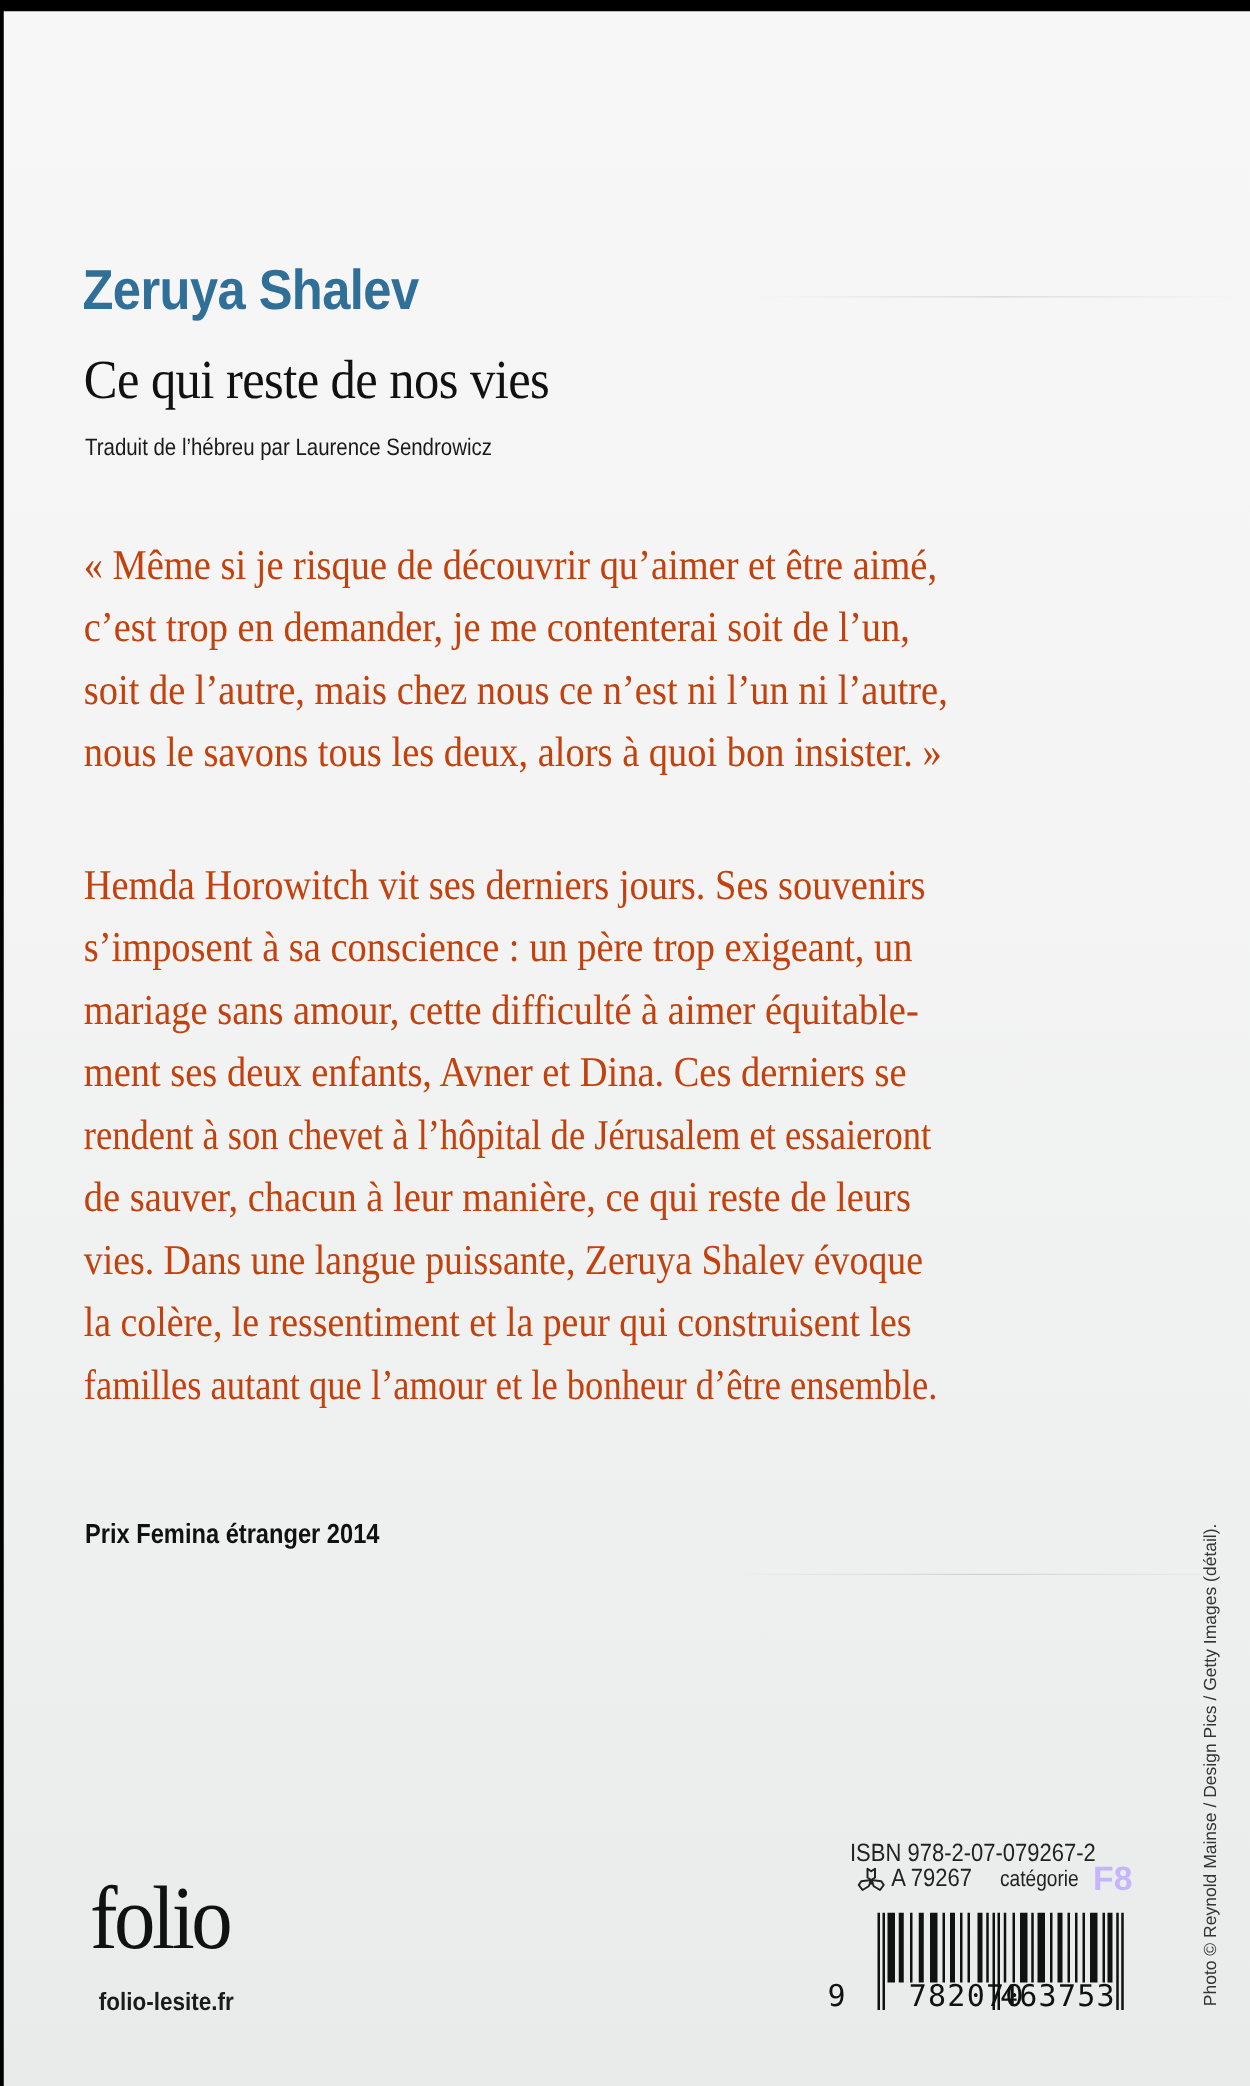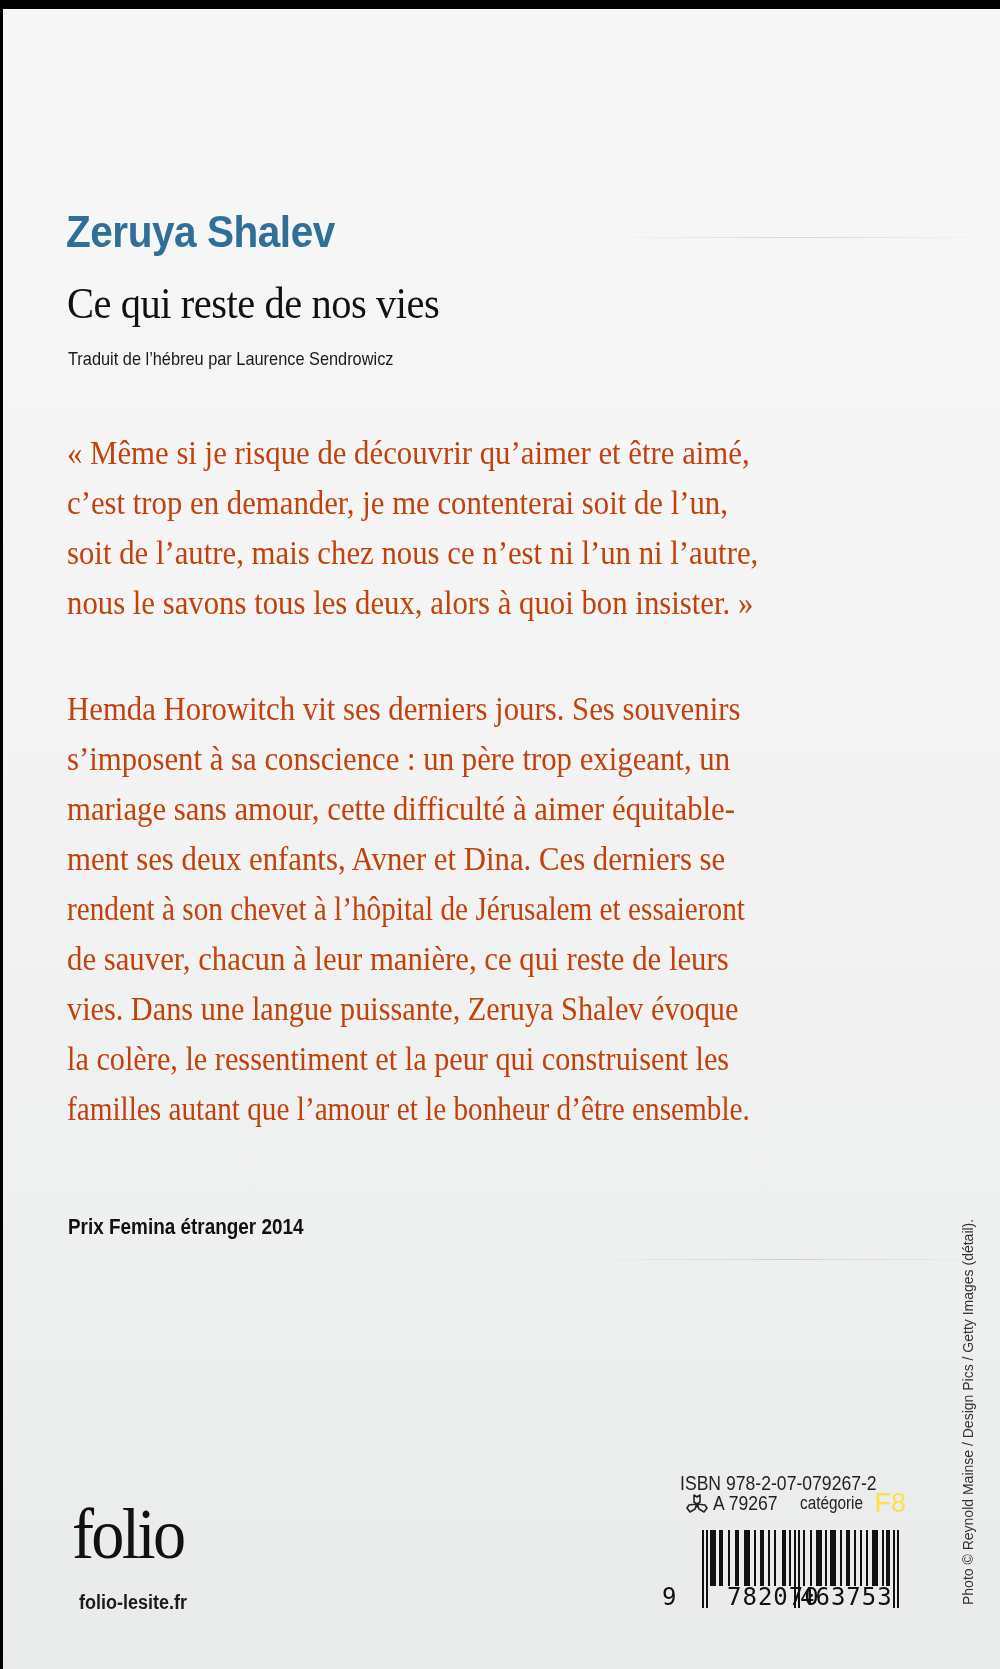--- a/index.html
+++ b/index.html
@@ -113,21 +113,21 @@
       display: flex;
       align-items: center;
       font-family: "Liberation Sans", sans-serif;
       color: #222;
       white-space: nowrap;
       margin-top: 48px;
     }
     .code-row .icon { width: 24px; height: 22px; margin-right: 4px; align-self: center; }
     .code-row .acode { font-size: 20px; transform: scaleX(0.88); transform-origin: left; display: inline-block; }
     .code-row .cat-label { font-size: 18px; margin-left: 14px; transform: scaleX(0.85); transform-origin: left; display: inline-block; }
-    .code-row .cat-value { font-size: 27px; font-weight: normal; color: #fde047; margin-left: 0px; }
+    .code-row .cat-value { font-size: 27px; font-weight: bold; color: #c4b5fd; margin-left: 0px; }
     .isbn {
       position: absolute;
       left: 680px;
       top: 1472px;
       font-family: "Liberation Sans", sans-serif;
       font-size: 20px;
       color: #222;
       transform: scaleX(0.88);
       transform-origin: left top;
       white-space: nowrap;

